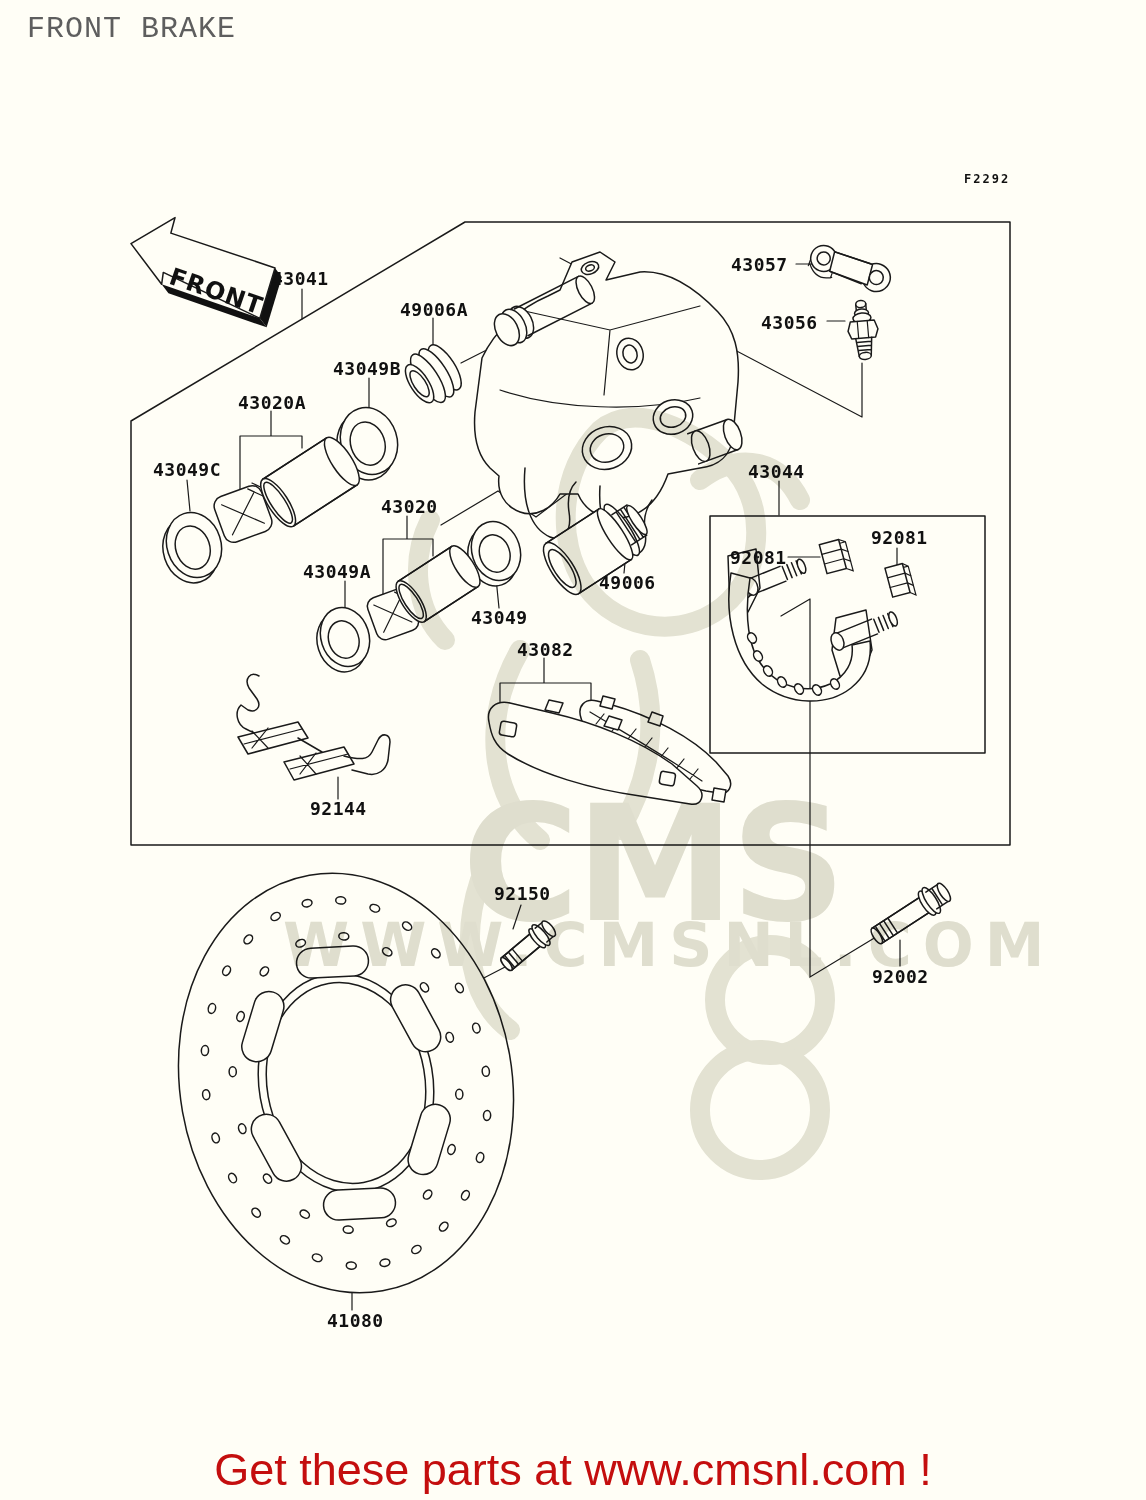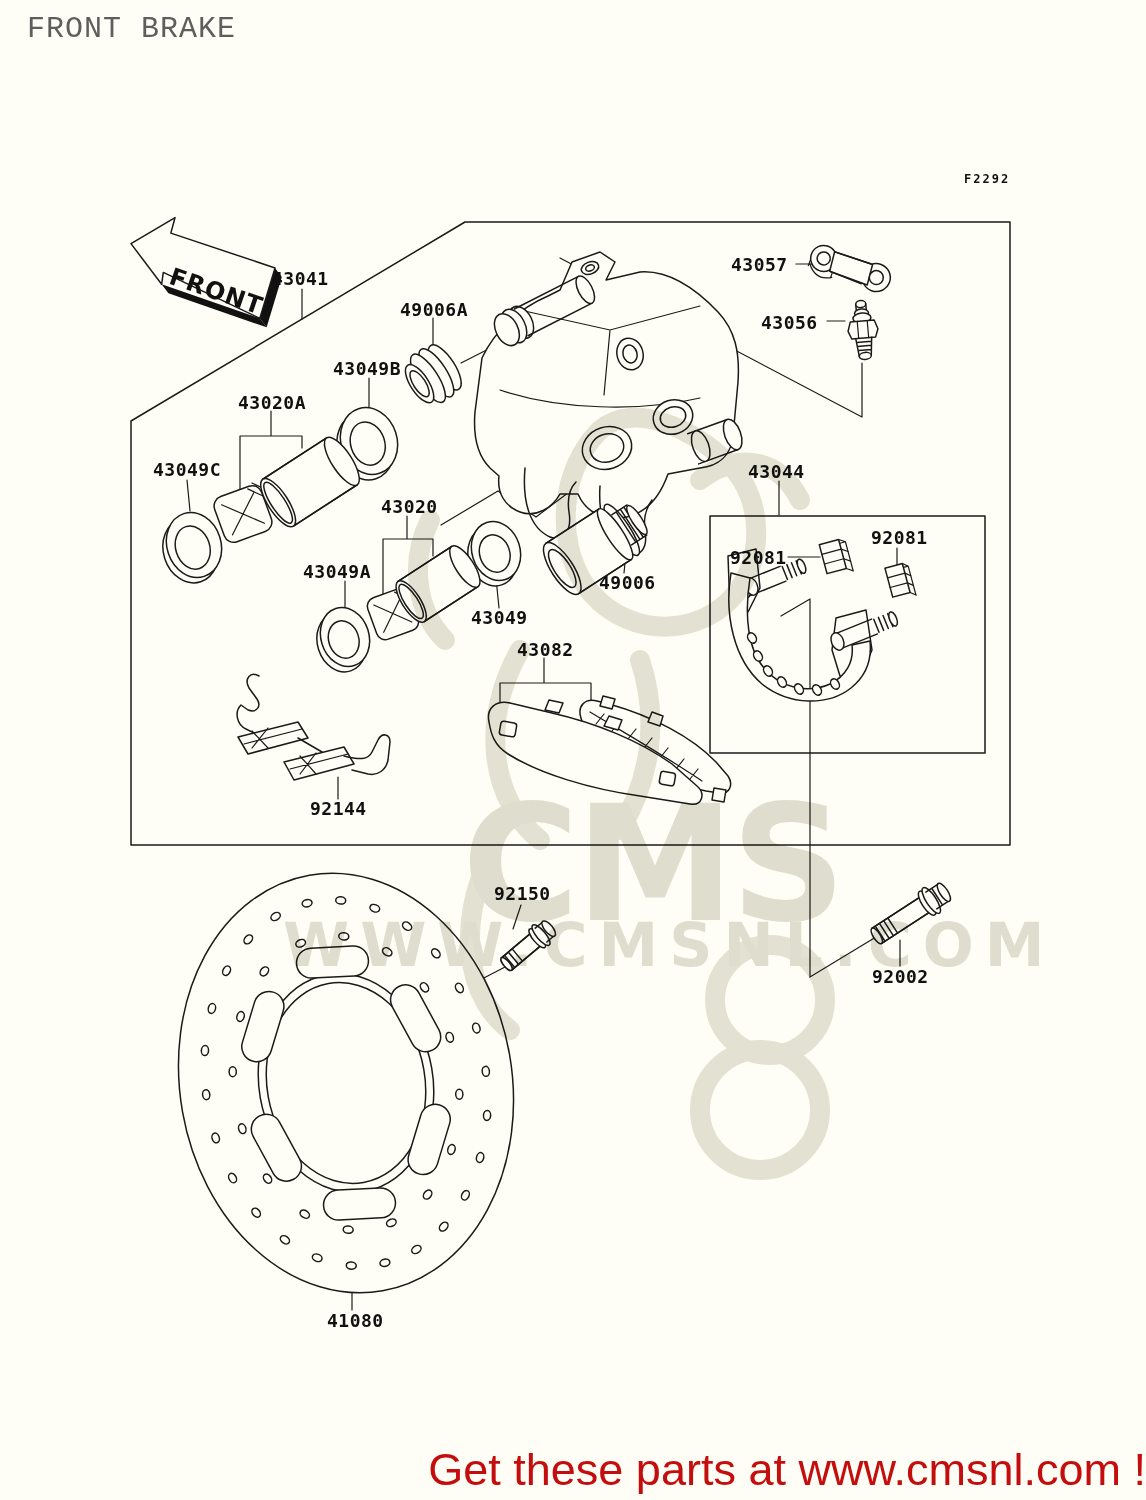--- a/index.html
+++ b/index.html
@@ -1,20 +1,20 @@
 <!DOCTYPE html>
 <html><head>
 <meta charset="utf-8">
 <style>
   html,body{margin:0;padding:0;}
   body{width:1146px;height:1500px;background:#fffef6;font-family:"Liberation Sans",sans-serif;}
   #page{position:relative;width:1146px;height:1500px;overflow:hidden;background:#fffef6;}
   #title{position:absolute;left:27px;top:12px;font-size:30px;letter-spacing:1px;color:#5e5e5e;font-family:Liberation Mono, monospace;}
   #figcode{position:absolute;left:964px;top:172px;font-family:"DejaVu Sans Mono",monospace;font-weight:bold;font-size:12px;letter-spacing:2px;color:#111;}
-  #footer{position:absolute;left:0;top:1444px;width:1146px;text-align:right;font-size:45px;color:#c40e0e;}
+  #footer{position:absolute;left:0;top:1444px;width:1146px;text-align:center;font-size:45px;color:#c40e0e;}
   svg{position:absolute;left:0;top:0;}
   .ln{fill:none;stroke:#1a1a1a;stroke-width:1.5;stroke-linecap:round;stroke-linejoin:round;}
   .tn{fill:none;stroke:#1a1a1a;stroke-width:1.2;stroke-linecap:round;}
   .fl{fill:#fffef6;stroke:#1a1a1a;stroke-width:1.5;stroke-linejoin:round;}
   .lbl{font-family:"DejaVu Sans Mono",monospace;font-weight:bold;font-size:18px;letter-spacing:.5px;fill:#111;}
   .wmtxt{font-family:"DejaVu Sans",sans-serif;font-weight:bold;fill:#dfdfd6;}
   .wmln{fill:none;stroke:#e3e3da;stroke-width:20;stroke-linecap:round;}
   .arrowtxt{font-family:"DejaVu Sans",sans-serif;font-weight:bold;font-size:24px;letter-spacing:1px;fill:#111;}
 </style>
 </head>

